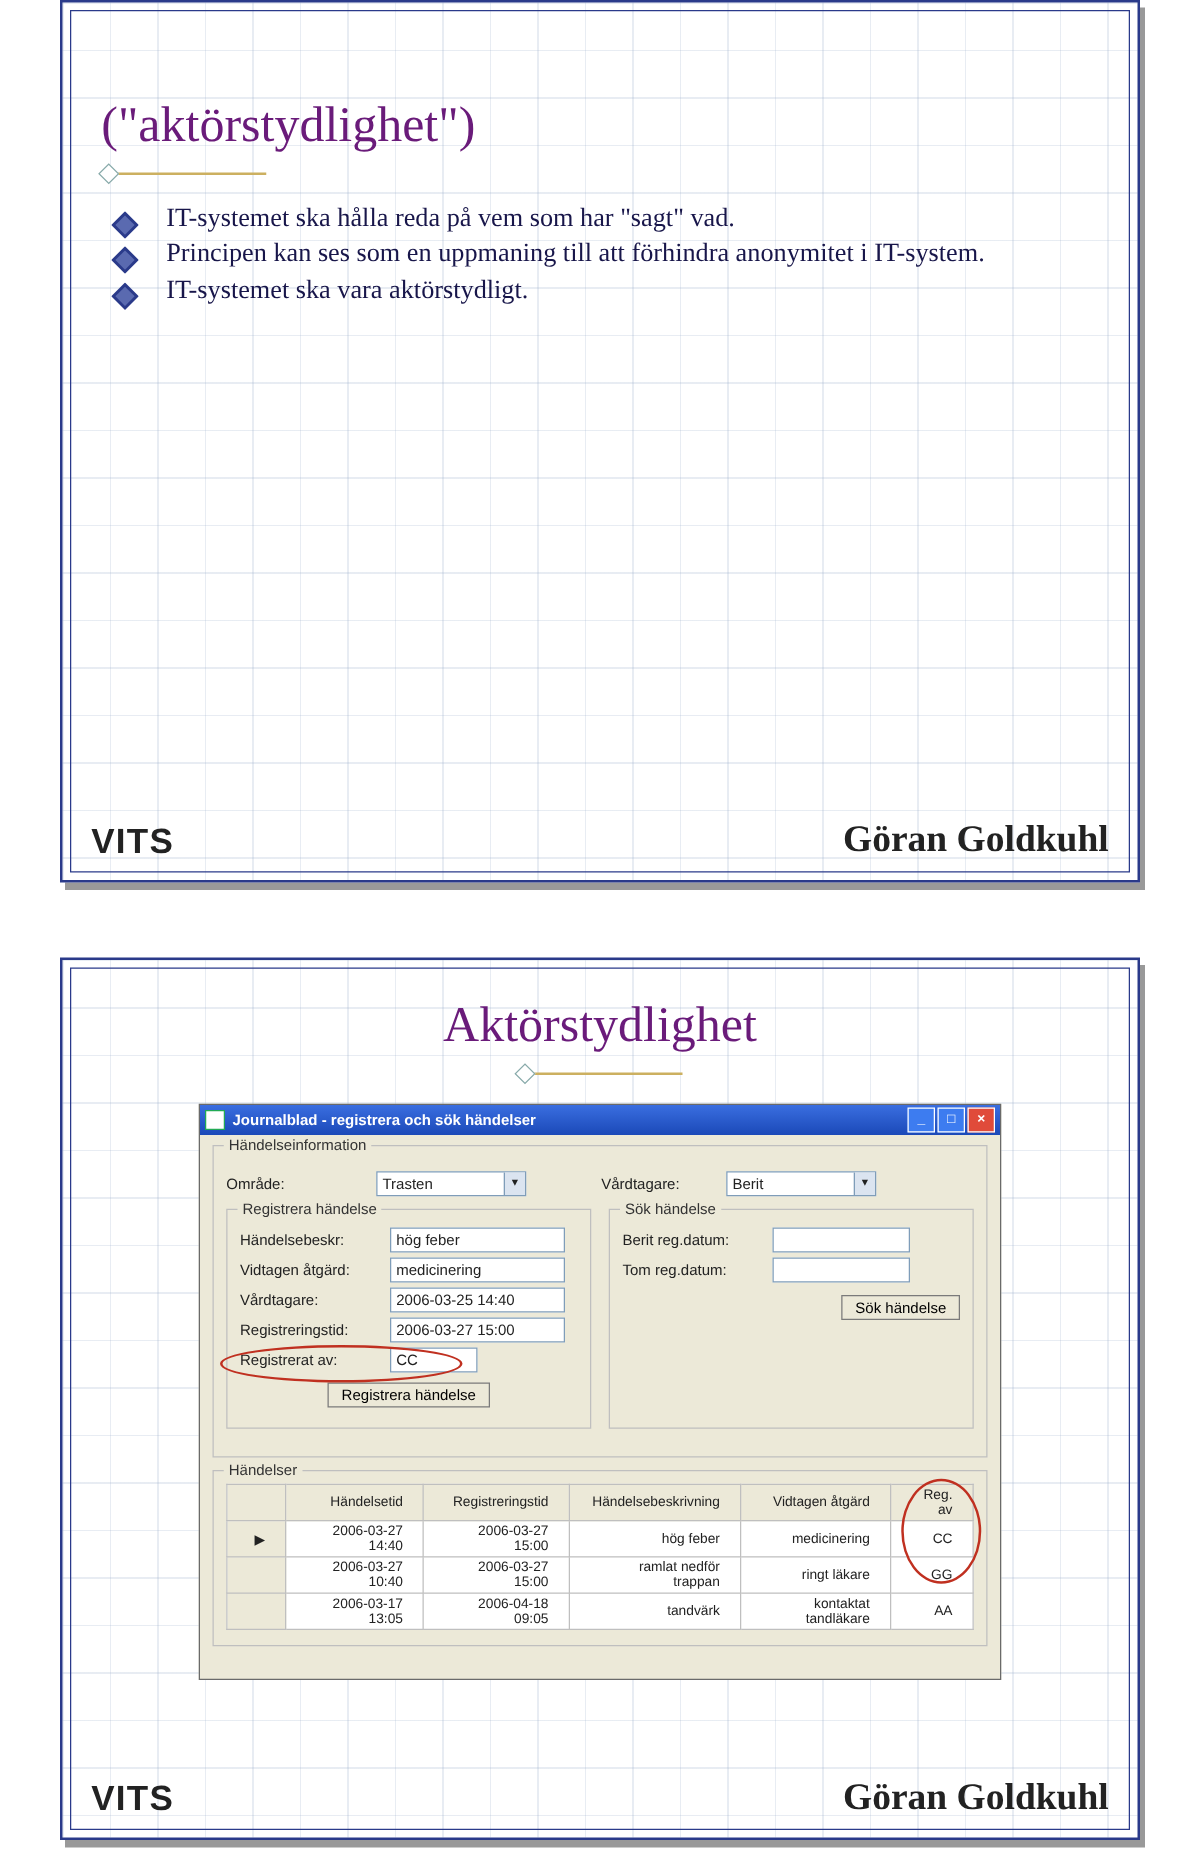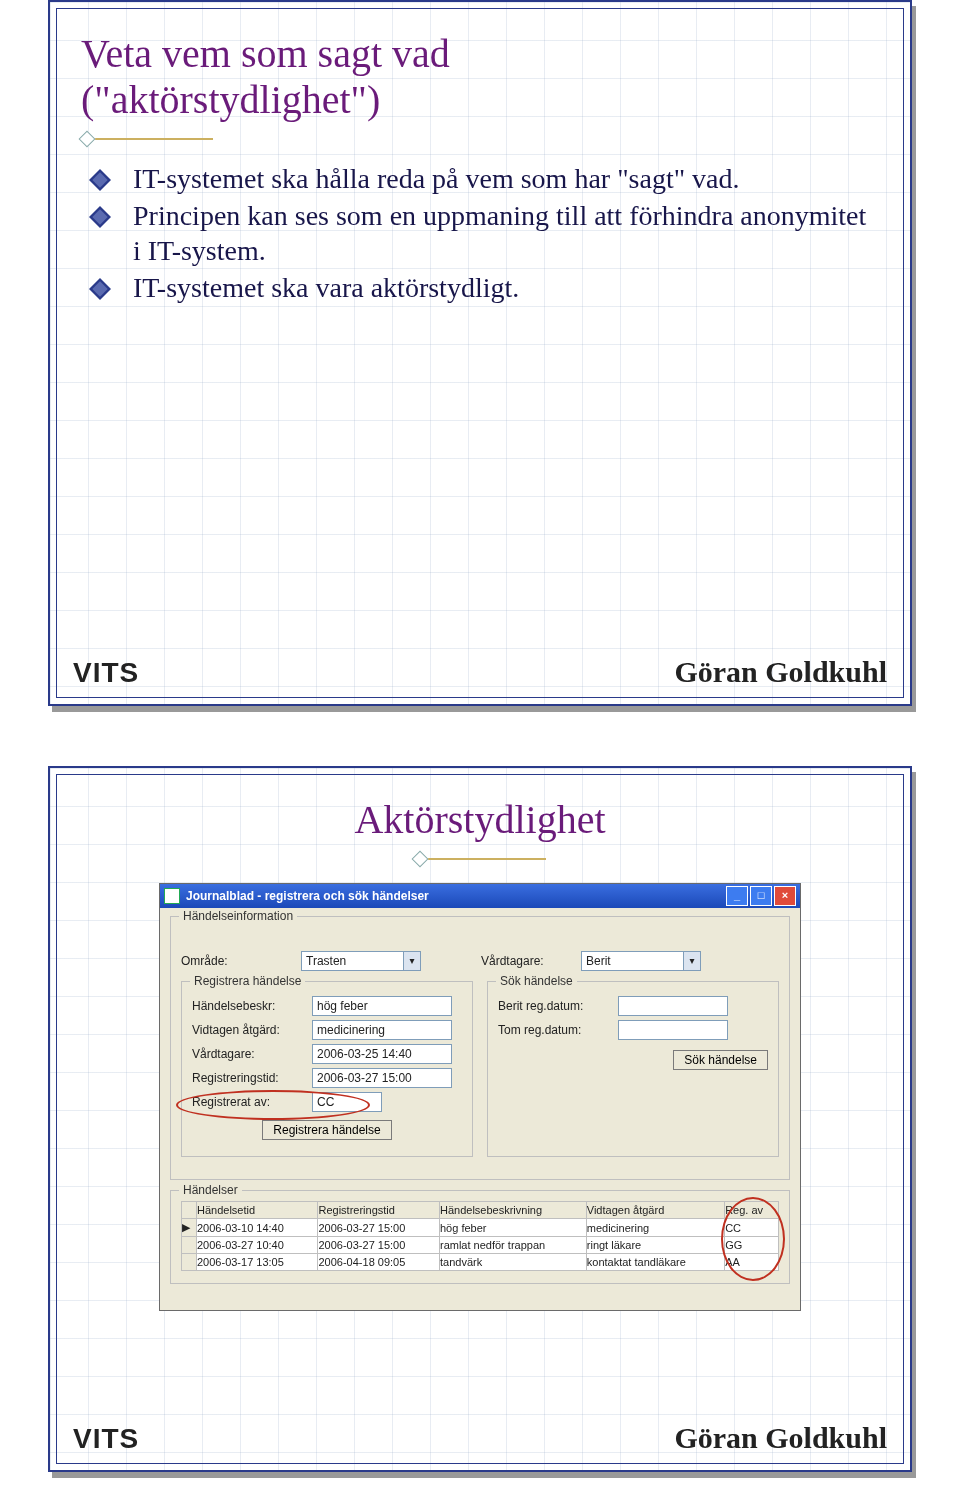--- a/index.html
+++ b/index.html
@@ -56,21 +56,21 @@
     height: 2px;
     flex: 0 0 120px;
     background: #ccb060;
   }
   ul.bullets {
     list-style: none;
     padding: 0 0 0 8px;
     margin: 0;
   }
   ul.bullets li {
-    font-size: 28px;
+    font-size: 21px;
     color: #18164a;
     margin: 0 0 2px 0;
     padding-left: 44px;
     position: relative;
     line-height: 1.25;
   }
   ul.bullets li .diamond {
     position: absolute;
     left: 0; top: 8px;
     width: 22px; height: 22px;
@@ -157,39 +157,39 @@
     font-size:12px; border:1px solid #7a7a7a; background:#ece9d8;
     padding:2px 10px; cursor:default;
   }
   .two-col { display:flex; gap:14px; }
   .two-col .groupbox { flex:1; }
 
   table.grid {
     width:100%; border-collapse:collapse; font-size:11px; background:#fff;
   }
   table.grid th, table.grid td {
-    border:1px solid #bfbfbf; padding:2px 0; text-align:left;
+    border:1px solid #bfbfbf; padding:2px 16px; text-align:right;
   }
   table.grid th { background:#ece9d8; font-weight:normal; }
   .rowptr { width:14px; text-align:center; background:#ece9d8; }
 
   .circle-anno {
     position:absolute; border:2px solid #c03020; border-radius:50%;
     pointer-events:none;
   }
 </style>
 </head>
 <body>
 
 <div class="page">
 
   <div class="slide-outer">
     <div class="slide-inner">
       <h1 class="slide-title">
-        <span>Veta vem som sagt vad</span><br>
+        <br>
         <span>("aktörstydlighet")</span>
       </h1>
       <div class="accent-line">
         <div class="dot"></div>
         <div class="bar"></div>
       </div>
 
       <ul class="bullets">
         <li>
           <span class="diamond">
@@ -243,21 +243,21 @@
           </div>
           <div class="winbtns">
             <div class="winbtn">_</div>
             <div class="winbtn">□</div>
             <div class="winbtn close">×</div>
           </div>
         </div>
 
         <div class="app-body">
 
-          <div class="groupbox" style="padding-top:30px;">
+          <div class="groupbox" style="padding-top:16px;">
             <div class="legend">Händelseinformation</div>
 
             <div class="row">
               <label>Område:</label>
               <div class="combo">
                 <span>Trasten</span>
                 <span class="arrow">▾</span>
               </div>
               <div style="width:20px"></div>
               <label style="width:80px">Vårdtagare:</label>
@@ -331,21 +331,21 @@
                   <th>Händelsetid</th>
                   <th>Registreringstid</th>
                   <th>Händelsebeskrivning</th>
                   <th>Vidtagen åtgärd</th>
                   <th>Reg. av</th>
                 </tr>
               </thead>
               <tbody>
                 <tr>
                   <td class="rowptr">▶</td>
-                  <td>2006-03-10 14:40</td>
+                  <td>2006-03-27 14:40</td>
                   <td>2006-03-27 15:00</td>
                   <td>hög feber</td>
                   <td>medicinering</td>
                   <td>CC</td>
                 </tr>
                 <tr>
                   <td class="rowptr"></td>
                   <td>2006-03-27 10:40</td>
                   <td>2006-03-27 15:00</td>
                   <td>ramlat nedför trappan</td>

